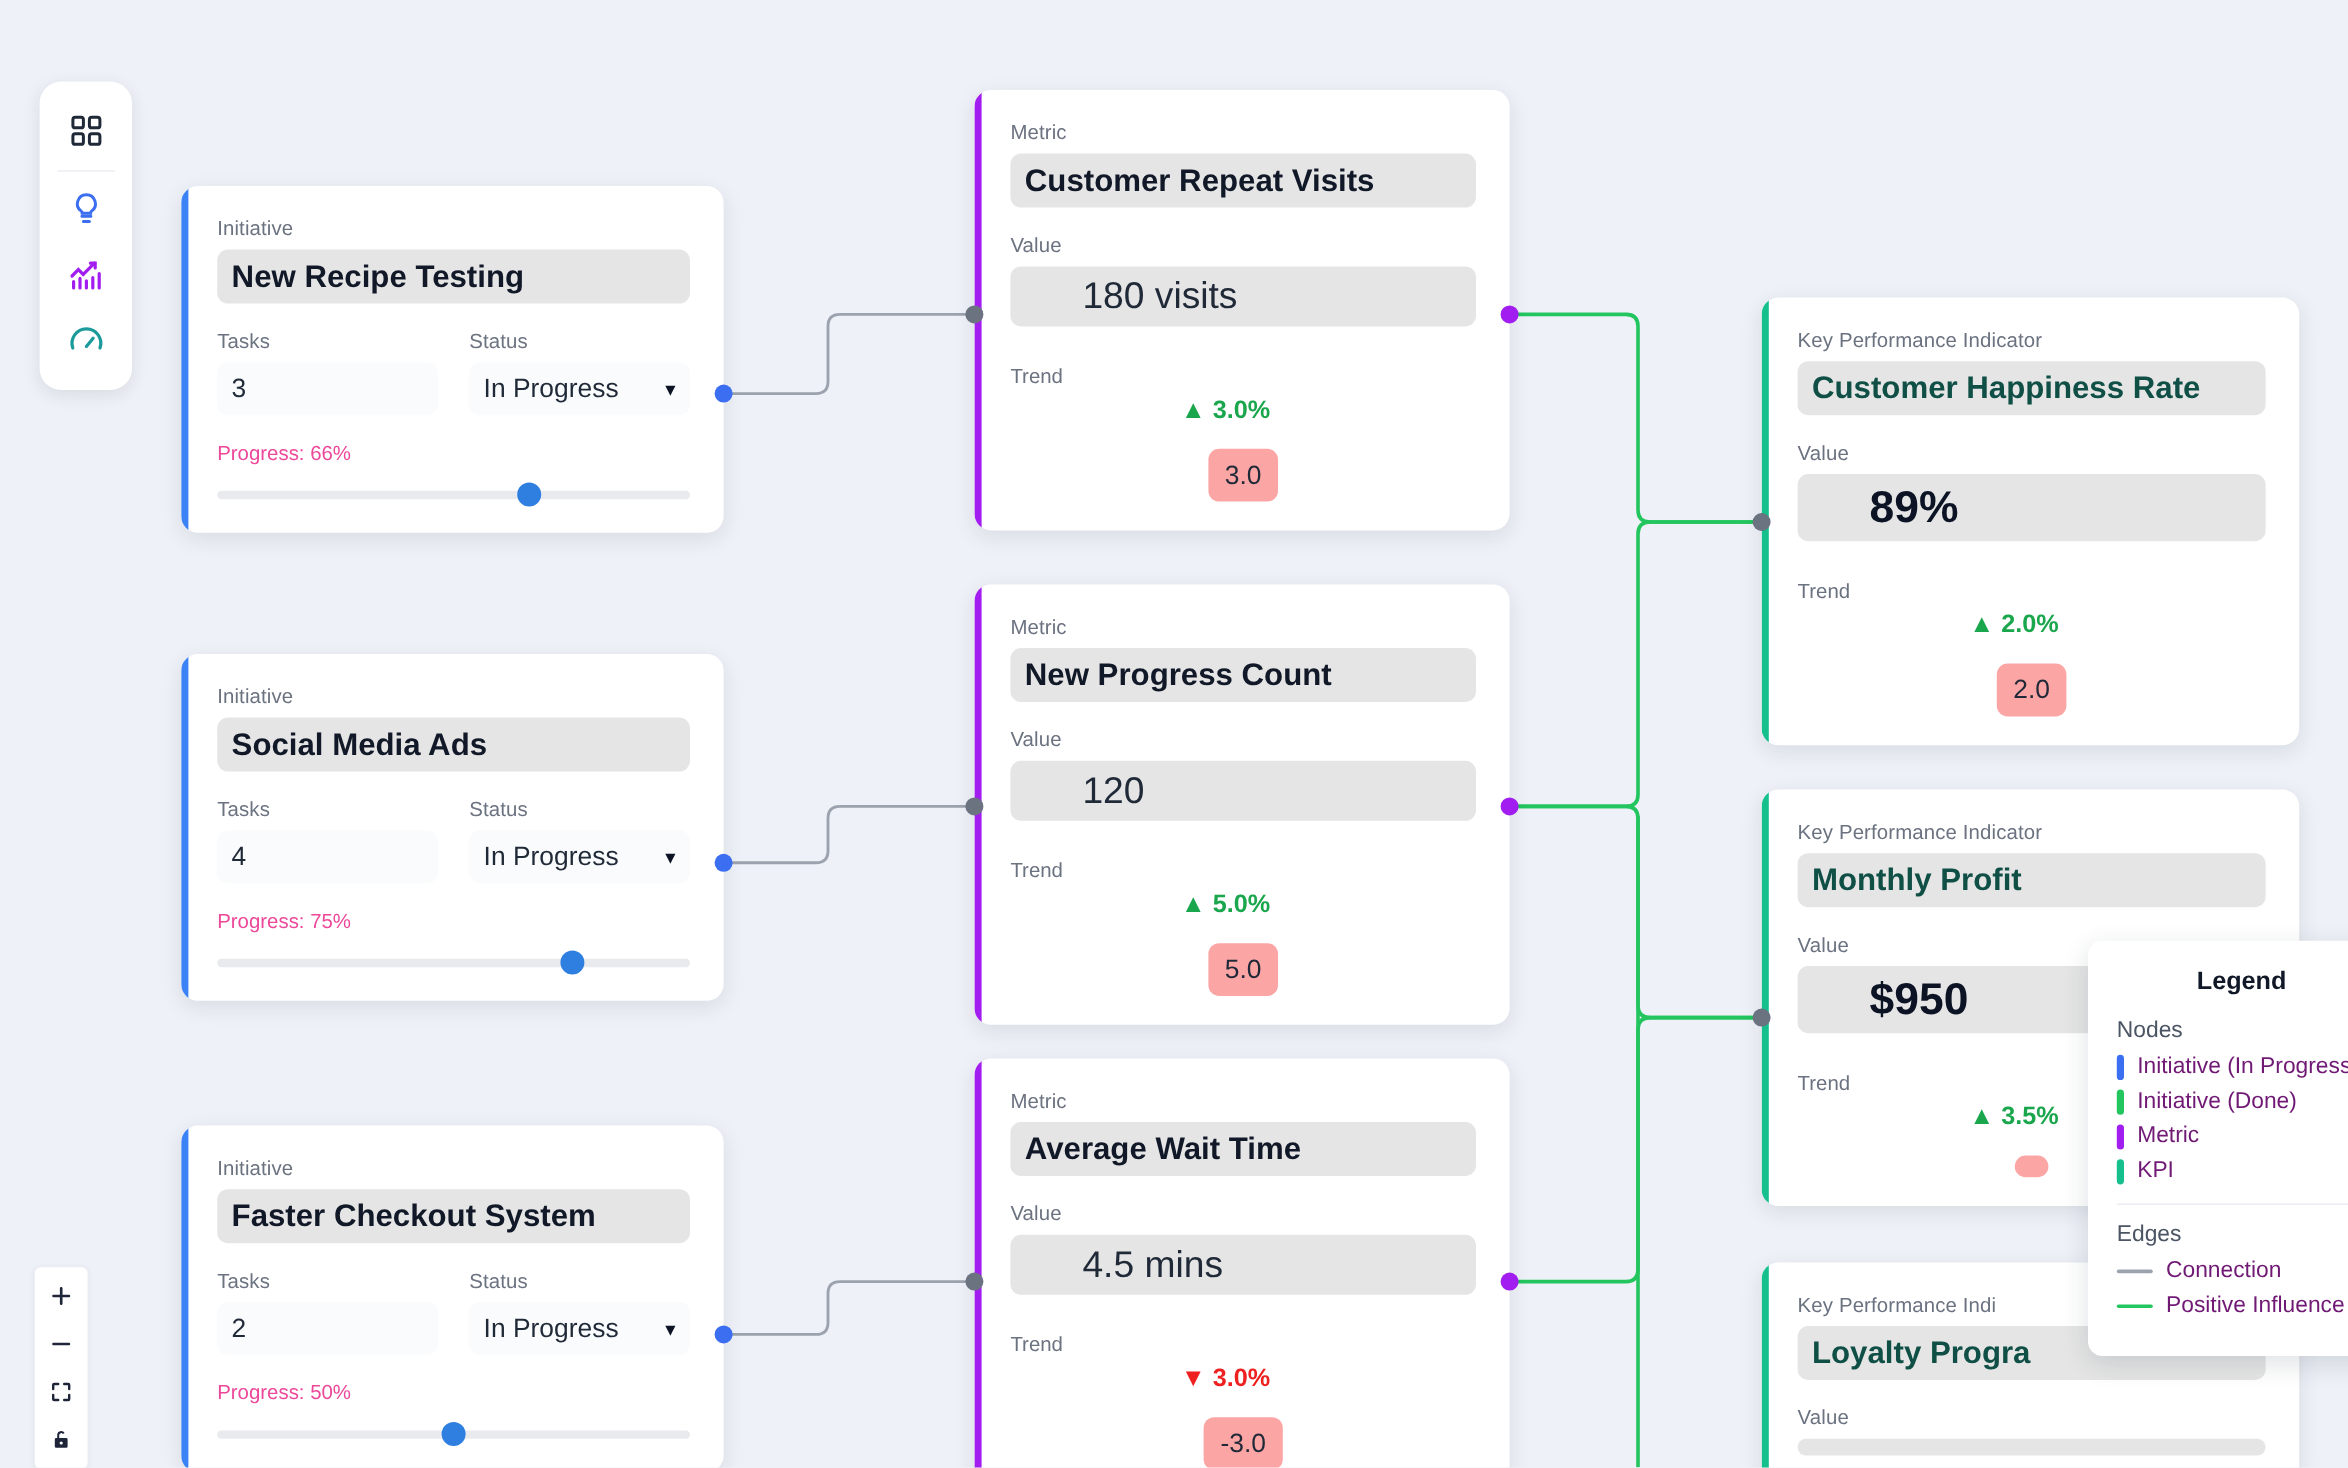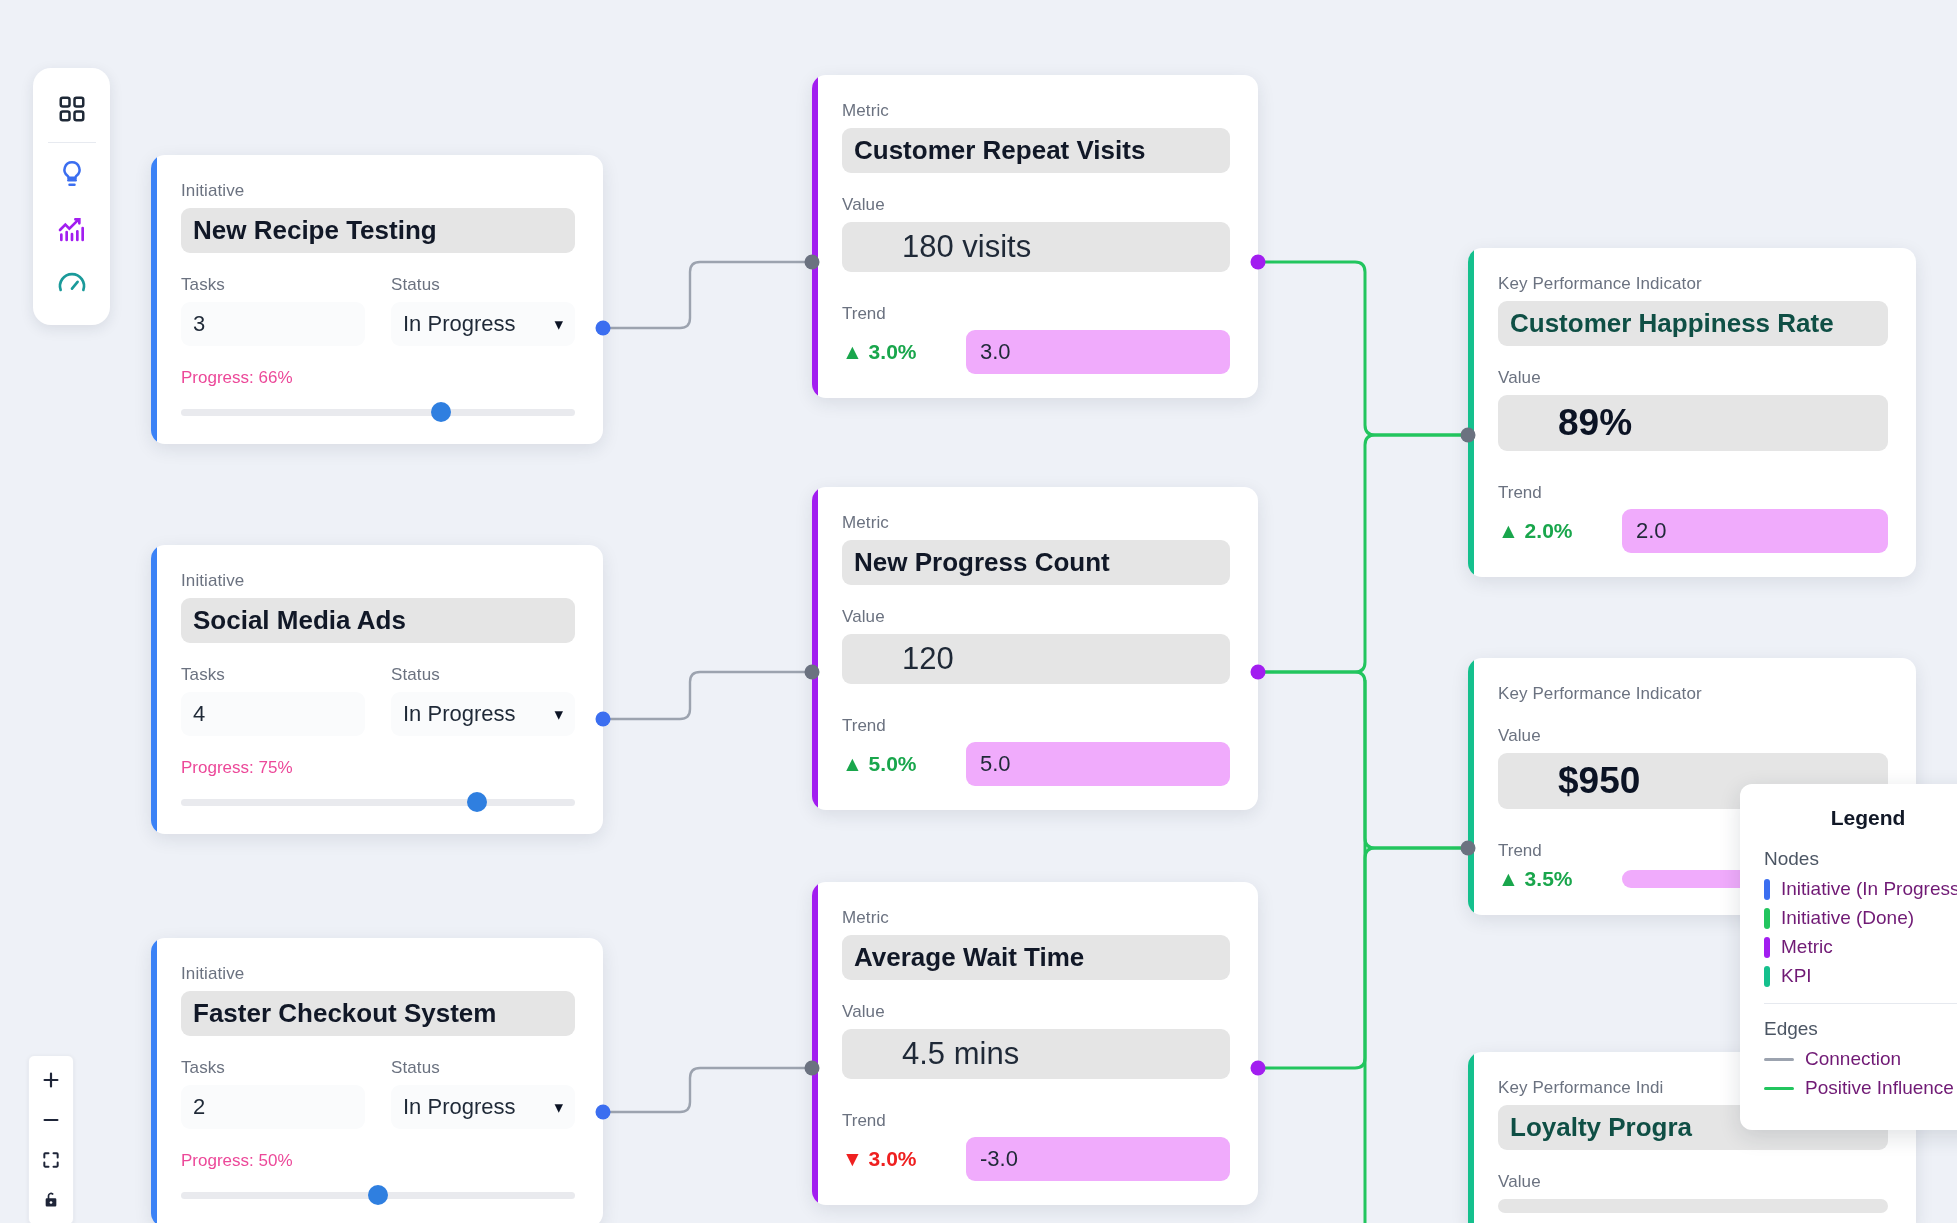--- a/index.html
+++ b/index.html
@@ -111,26 +111,26 @@
     height: 7px; background: #e9eaee; border-radius: 4px;
   }
   .slider-thumb {
     position: absolute; top: 0; width: 20px; height: 20px;
     background: #2f7fe0; border-radius: 50%;
     transform: translate(-50%, -2px);
   }
 
   .value-wrap { margin-top: 22px; }
   .trend-label { font-size: 17px; color: #6b7280; margin-top: 32px; margin-bottom: 6px; }
-  .trend-row { display: flex; align-items: center; gap: 20px; }
+  .trend-row { display: flex; align-items: center; gap: 20px; flex-direction: column; }
   .trend-pct { font-size: 21px; font-weight: 700; white-space: nowrap; min-width: 104px; }
   .trend-pct.up   { color: #19a64c; }
   .trend-pct.down { color: #ef2020; }
   .trend-input {
-    flex: 1; background: #f0abfc; border-radius: 9px;
+    flex: 1; background: #fca5a5; border-radius: 9px;
     padding: 9px 14px; font-size: 22px; color: #1f2937;
   }
 
   
   .handle {
     position: absolute; width: 15px; height: 15px; border-radius: 50%;
     z-index: 25; transform: translate(-50%, -50%);
   }
   .handle.src-blue   { background: #3b6ef0; }
   .handle.src-purple { background: #a21ef0; }
@@ -393,20 +393,23 @@
         <span class="trend-pct up">▲ 2.0%</span>
         <span class="trend-input">2.0</span>
       </div>
     </div>
   </div>
   <div class="handle tgt-gray" style="left:1468px; top:435px;"></div>
 
   <div class="node kpi" style="left:1468px; top:658px; width:448px;">
     <div class="node-inner">
       <div class="field-label">Key Performance Indicator</div>
+      <div class="field-box">
+        <span class="title-text">Monthly Profit</span>
+      </div>
       <div class="value-wrap">
         <div class="field-label">Value</div>
         <div class="field-box">
           <span class="value-text">$950</span>
         </div>
       </div>
       <div class="trend-label">Trend</div>
       <div class="trend-row">
         <span class="trend-pct up">▲ 3.5%</span>
         <span class="trend-input"></span>

